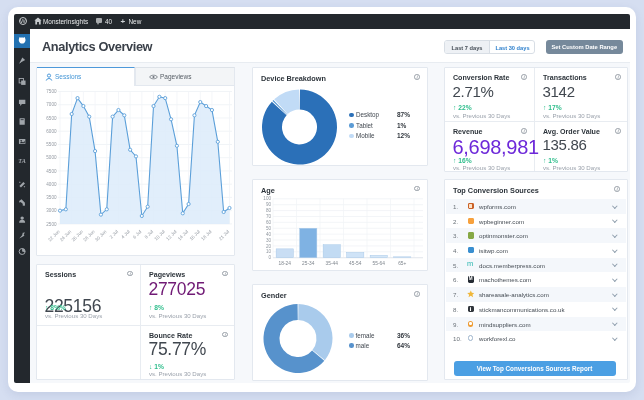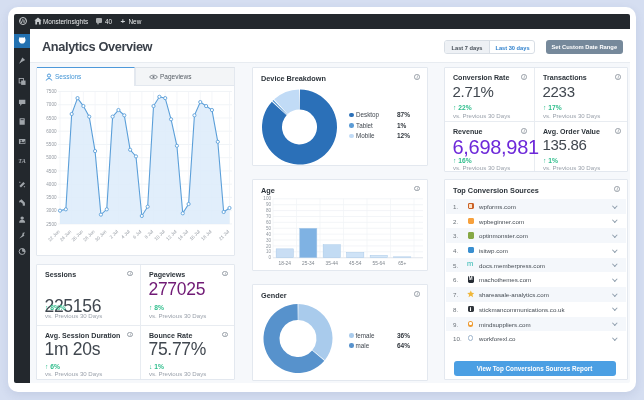--- a/index.html
+++ b/index.html
@@ -199,27 +199,20 @@
 <div style="position:absolute;left:8px;top:39.5px;font-size:6.7px;font-weight:bold;color:#2dbd8b">↑ 8%%</div>
 <div style="position:absolute;left:8px;top:47.1px;font-size:6.1px;color:#9aa1ab">vs. Previous 30 Days</div>
 </div>
   <div style="position:absolute;left:104px;top:0px;width:94px;height:59.8px">
 <div style="position:absolute;left:8px;top:6px;font-size:7.1px;font-weight:bold;color:#2d343b">Pageviews</div>
 <div style="position:absolute;right:7px;top:6px;width:5.6px;height:5.6px;border:0.8px solid #9aa1a9;border-radius:50%;color:#9aa1a9;font-size:4.5px;line-height:5.6px;text-align:center;font-style:italic;font-weight:bold">i</div>
 <div style="position:absolute;left:7.5px;top:14.3px;font-size:17.5px;color:#701a75;letter-spacing:-0.3px">277025</div>
 <div style="position:absolute;left:8px;top:39.5px;font-size:6.7px;font-weight:bold;color:#2dbd8b">↑ 8%</div>
 <div style="position:absolute;left:8px;top:47.1px;font-size:6.1px;color:#9aa1ab">vs. Previous 30 Days</div>
 </div>
-  <div style="position:absolute;left:0px;top:60.8px;width:103px;height:55px">
-<div style="position:absolute;left:8px;top:6px;font-size:7.1px;font-weight:bold;color:#2d343b">Avg. Session Duration</div>
-<div style="position:absolute;right:7px;top:6px;width:5.6px;height:5.6px;border:0.8px solid #9aa1a9;border-radius:50%;color:#9aa1a9;font-size:4.5px;line-height:5.6px;text-align:center;font-style:italic;font-weight:bold">i</div>
-<div style="position:absolute;left:7.5px;top:13px;font-size:17.5px;color:#40474f;letter-spacing:-0.3px">1m 20s</div>
-<div style="position:absolute;left:8px;top:37px;font-size:6.7px;font-weight:bold;color:#2dbd8b">↑ 6%</div>
-<div style="position:absolute;left:8px;top:44.6px;font-size:6.1px;color:#9aa1ab">vs. Previous 30 Days</div>
-</div>
   <div style="position:absolute;left:104px;top:60.8px;width:94px;height:55px">
 <div style="position:absolute;left:8px;top:6px;font-size:7.1px;font-weight:bold;color:#2d343b">Bounce Rate</div>
 <div style="position:absolute;right:7px;top:6px;width:5.6px;height:5.6px;border:0.8px solid #9aa1a9;border-radius:50%;color:#9aa1a9;font-size:4.5px;line-height:5.6px;text-align:center;font-style:italic;font-weight:bold">i</div>
 <div style="position:absolute;left:7.5px;top:13px;font-size:17.5px;color:#40474f;letter-spacing:-0.3px">75.77%</div>
 <div style="position:absolute;left:8px;top:37px;font-size:6.7px;font-weight:bold;color:#2dbd8b">↓ 1%</div>
 <div style="position:absolute;left:8px;top:44.6px;font-size:6.1px;color:#9aa1ab">vs. Previous 30 Days</div>
 </div>
 </div>
 
 <div class="card" style="left:238.5px;top:53px;width:176px;height:98.5px">
@@ -311,21 +304,21 @@
   <div style="position:absolute;left:0px;top:0px;width:89px;height:53.2px">
 <div style="position:absolute;left:8px;top:6px;font-size:7.1px;font-weight:bold;color:#2d343b">Conversion Rate</div>
 <div style="position:absolute;right:7px;top:6px;width:5.6px;height:5.6px;border:0.8px solid #9aa1a9;border-radius:50%;color:#9aa1a9;font-size:4.5px;line-height:5.6px;text-align:center;font-style:italic;font-weight:bold">i</div>
 <div style="position:absolute;left:7.5px;top:15px;font-size:15px;color:#40474f;letter-spacing:-0.3px">2.71%</div>
 <div style="position:absolute;left:8px;top:36px;font-size:6.7px;font-weight:bold;color:#2dbd8b">↑ 22%</div>
 <div style="position:absolute;left:8px;top:43.6px;font-size:6.1px;color:#9aa1ab">vs. Previous 30 Days</div>
 </div>
   <div style="position:absolute;left:90px;top:0px;width:93px;height:53.2px">
 <div style="position:absolute;left:8px;top:6px;font-size:7.1px;font-weight:bold;color:#2d343b">Transactions</div>
 <div style="position:absolute;right:7px;top:6px;width:5.6px;height:5.6px;border:0.8px solid #9aa1a9;border-radius:50%;color:#9aa1a9;font-size:4.5px;line-height:5.6px;text-align:center;font-style:italic;font-weight:bold">i</div>
-<div style="position:absolute;left:7.5px;top:15px;font-size:15px;color:#40474f;letter-spacing:-0.3px">2233</div>
+<div style="position:absolute;left:7.5px;top:15px;font-size:15px;color:#40474f;letter-spacing:-0.3px">3142</div>
 <div style="position:absolute;left:8px;top:36px;font-size:6.7px;font-weight:bold;color:#2dbd8b">↑ 17%</div>
 <div style="position:absolute;left:8px;top:43.6px;font-size:6.1px;color:#9aa1ab">vs. Previous 30 Days</div>
 </div>
   <div style="position:absolute;left:0px;top:54.2px;width:89px;height:49px">
 <div style="position:absolute;left:8px;top:6px;font-size:7.1px;font-weight:bold;color:#2d343b">Revenue</div>
 <div style="position:absolute;right:7px;top:6px;width:5.6px;height:5.6px;border:0.8px solid #9aa1a9;border-radius:50%;color:#9aa1a9;font-size:4.5px;line-height:5.6px;text-align:center;font-style:italic;font-weight:bold">i</div>
 <div style="position:absolute;left:7.5px;top:14px;font-size:20px;color:#6d28d9;letter-spacing:-0.3px">6,698,981</div>
 <div style="position:absolute;left:8px;top:34.5px;font-size:6.7px;font-weight:bold;color:#2dbd8b">↑ 16%</div>
 <div style="position:absolute;left:8px;top:42.1px;font-size:6.1px;color:#9aa1ab">vs. Previous 30 Days</div>
 </div>

